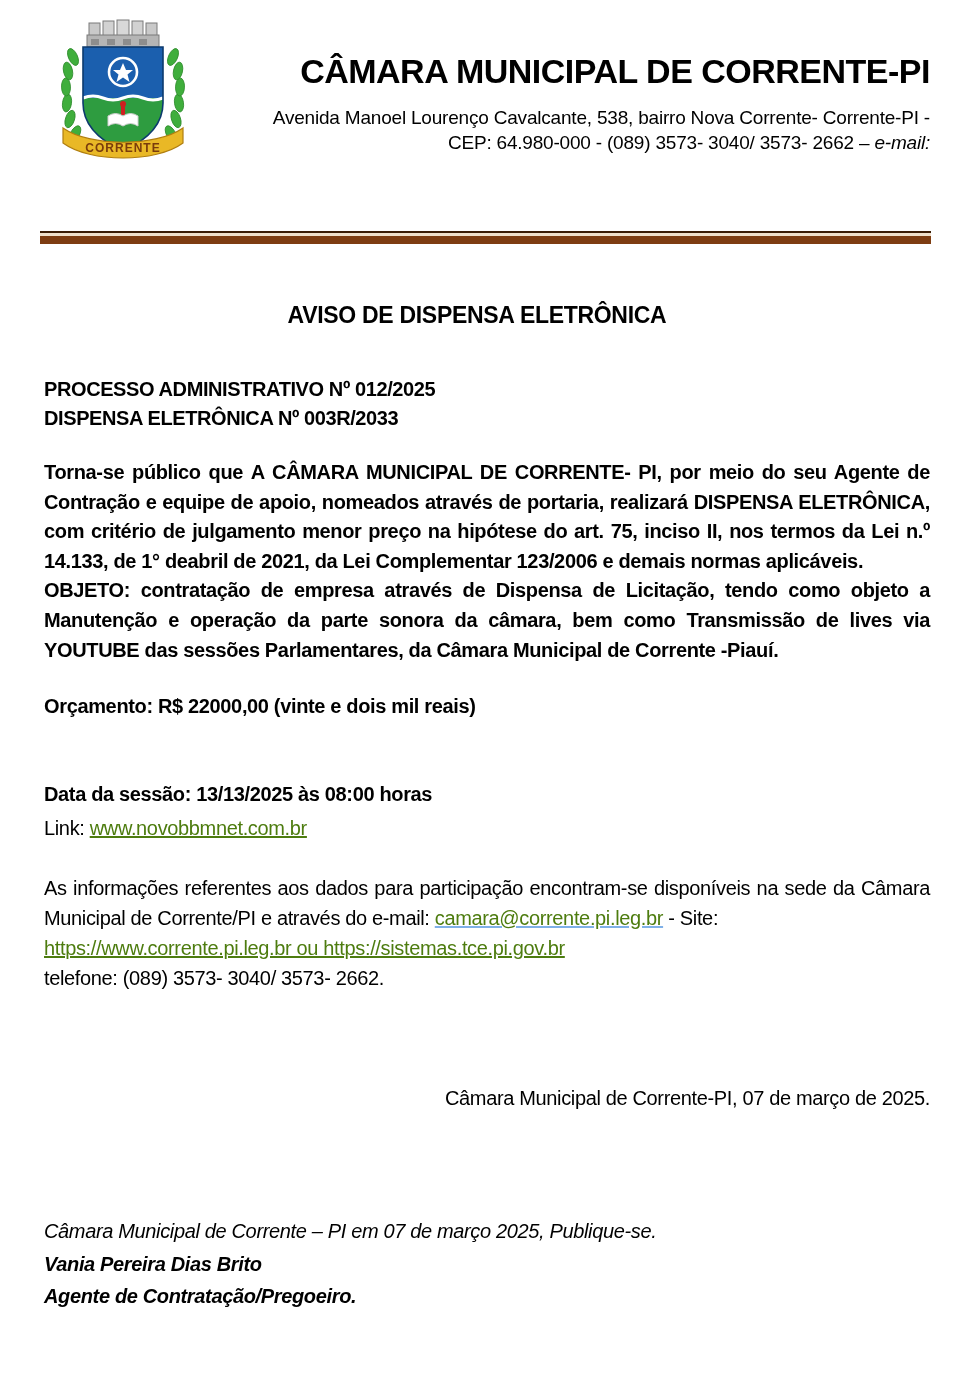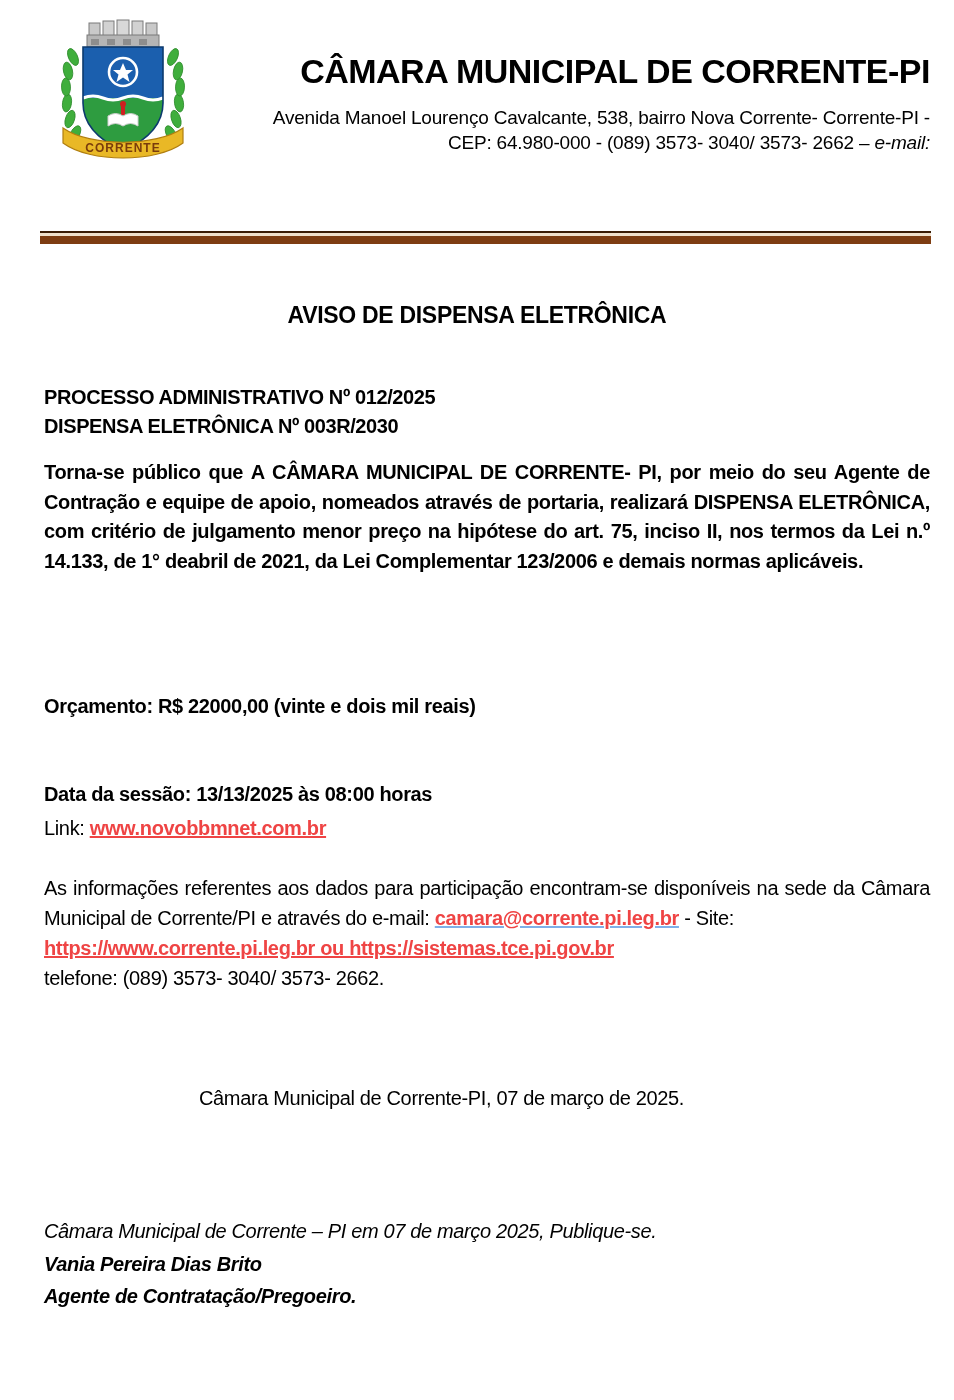--- a/index.html
+++ b/index.html
@@ -16,31 +16,31 @@
   .header-text{left:192px;top:34px;width:738px;text-align:right;margin-top:20px;}
   .org-title{font-size:34px;font-weight:700;letter-spacing:-0.5px;line-height:1.05;margin:0;}
   .address{margin-top:15px;font-size:19px;line-height:25px;letter-spacing:-0.2px;}
   
   .rule{left:40px;top:231px;width:891px;}
   .rule .thin{height:2px;background:#3a1c05;}
   .rule .gap{height:3px;background:#f0e0cb;}
   .rule .bar{height:8px;background:#7e3d12;}
   
   .aviso{left:0;top:302px;width:100%;text-align:center;font-size:23px;font-weight:700;letter-spacing:-0.3px;}
-  .process{left:44px;top:383px;width:886px;font-size:20px;font-weight:700;line-height:29px;letter-spacing:-0.4px;}
+  .process{left:44px;top:375px;width:886px;font-size:20px;font-weight:700;line-height:29px;letter-spacing:-0.4px;}
   .bodyblock{left:44px;top:458px;width:886px;font-size:20px;line-height:29.6px;letter-spacing:-0.35px;}
   .bodyblock p{margin:0;font-weight:bold;}
   .orcamento{left:44px;top:695px;width:886px;font-size:20px;font-weight:700;letter-spacing:-0.35px;}
   .sessao{left:44px;top:783px;width:886px;font-size:20px;font-weight:700;letter-spacing:-0.35px;}
   .linkline{left:44px;top:817px;width:886px;font-size:20px;letter-spacing:-0.35px;}
   .infoblock{left:44px;top:873px;width:886px;font-size:20px;line-height:30px;letter-spacing:-0.35px;}
   .infoblock p{margin:0;}
-  a.link{color:#ef4444;text-decoration:underline;cursor:pointer;font-weight:bold;}
+  a.link{color:#4d7c0f;text-decoration:underline;cursor:pointer;}
   a.link.email{text-decoration-color:#7fb0e8;}
-  .dateline{left:44px;top:1087px;width:886px;font-size:20px;letter-spacing:-0.35px;text-align:left;padding-left:155px;box-sizing:border-box;}
+  .dateline{left:44px;top:1087px;width:886px;font-size:20px;letter-spacing:-0.35px;text-align:right;padding-left:155px;box-sizing:border-box;}
   .footer{left:44px;top:1215px;width:886px;font-size:20px;line-height:32.5px;letter-spacing:-0.35px;}
   .logo svg text{font-family:"Liberation Sans",sans-serif;}
 </style>
 </head>
 <body>
 
 <div class="page">
 
   <div class="abs logo">
     <svg width="130" height="154" viewBox="0 0 130 154">
@@ -103,25 +103,26 @@
   <div class="abs rule">
     <div class="thin"></div>
     <div class="gap"></div>
     <div class="bar"></div>
   </div>
 
   <div class="abs aviso">AVISO DE DISPENSA ELETRÔNICA</div>
 
   <div class="abs process">
     <div>PROCESSO ADMINISTRATIVO Nº 012/2025</div>
-    <div>DISPENSA ELETRÔNICA Nº 003R/2030</div>
+    <div>DISPENSA ELETRÔNICA Nº 003R/2033</div>
   </div>
 
   <div class="abs bodyblock">
     <p class="just"><span>Torna-se público que </span><b>A CÂMARA MUNICIPAL DE CORRENTE- PI</b><span>, por meio do seu Agente de Contração e equipe de apoio, nomeados através de portaria, realizará </span><b>DISPENSA ELETRÔNICA</b><span>, com critério de julgamento menor preço na hipótese do art. 75, inciso II, nos termos da Lei n.º 14.133, de 1° deabril de 2021, da Lei Complementar 123/2006 e demais normas aplicáveis.</span></p>
+    <p class="just b">OBJETO: contratação de empresa através de Dispensa de Licitação, tendo como objeto a Manutenção e operação da parte sonora da câmara, bem como Transmissão de lives via YOUTUBE das sessões Parlamentares, da Câmara Municipal de Corrente -Piauí.</p>
   </div>
 
   <div class="abs orcamento">Orçamento: R$ 22000,00 (vinte e dois mil reais)</div>
 
   <div class="abs sessao">Data da sessão: 13/13/2025 às 08:00 horas</div>
 
   <div class="abs linkline">
     <span>Link: </span><a class="link">www.novobbmnet.com.br</a>
   </div>
 

